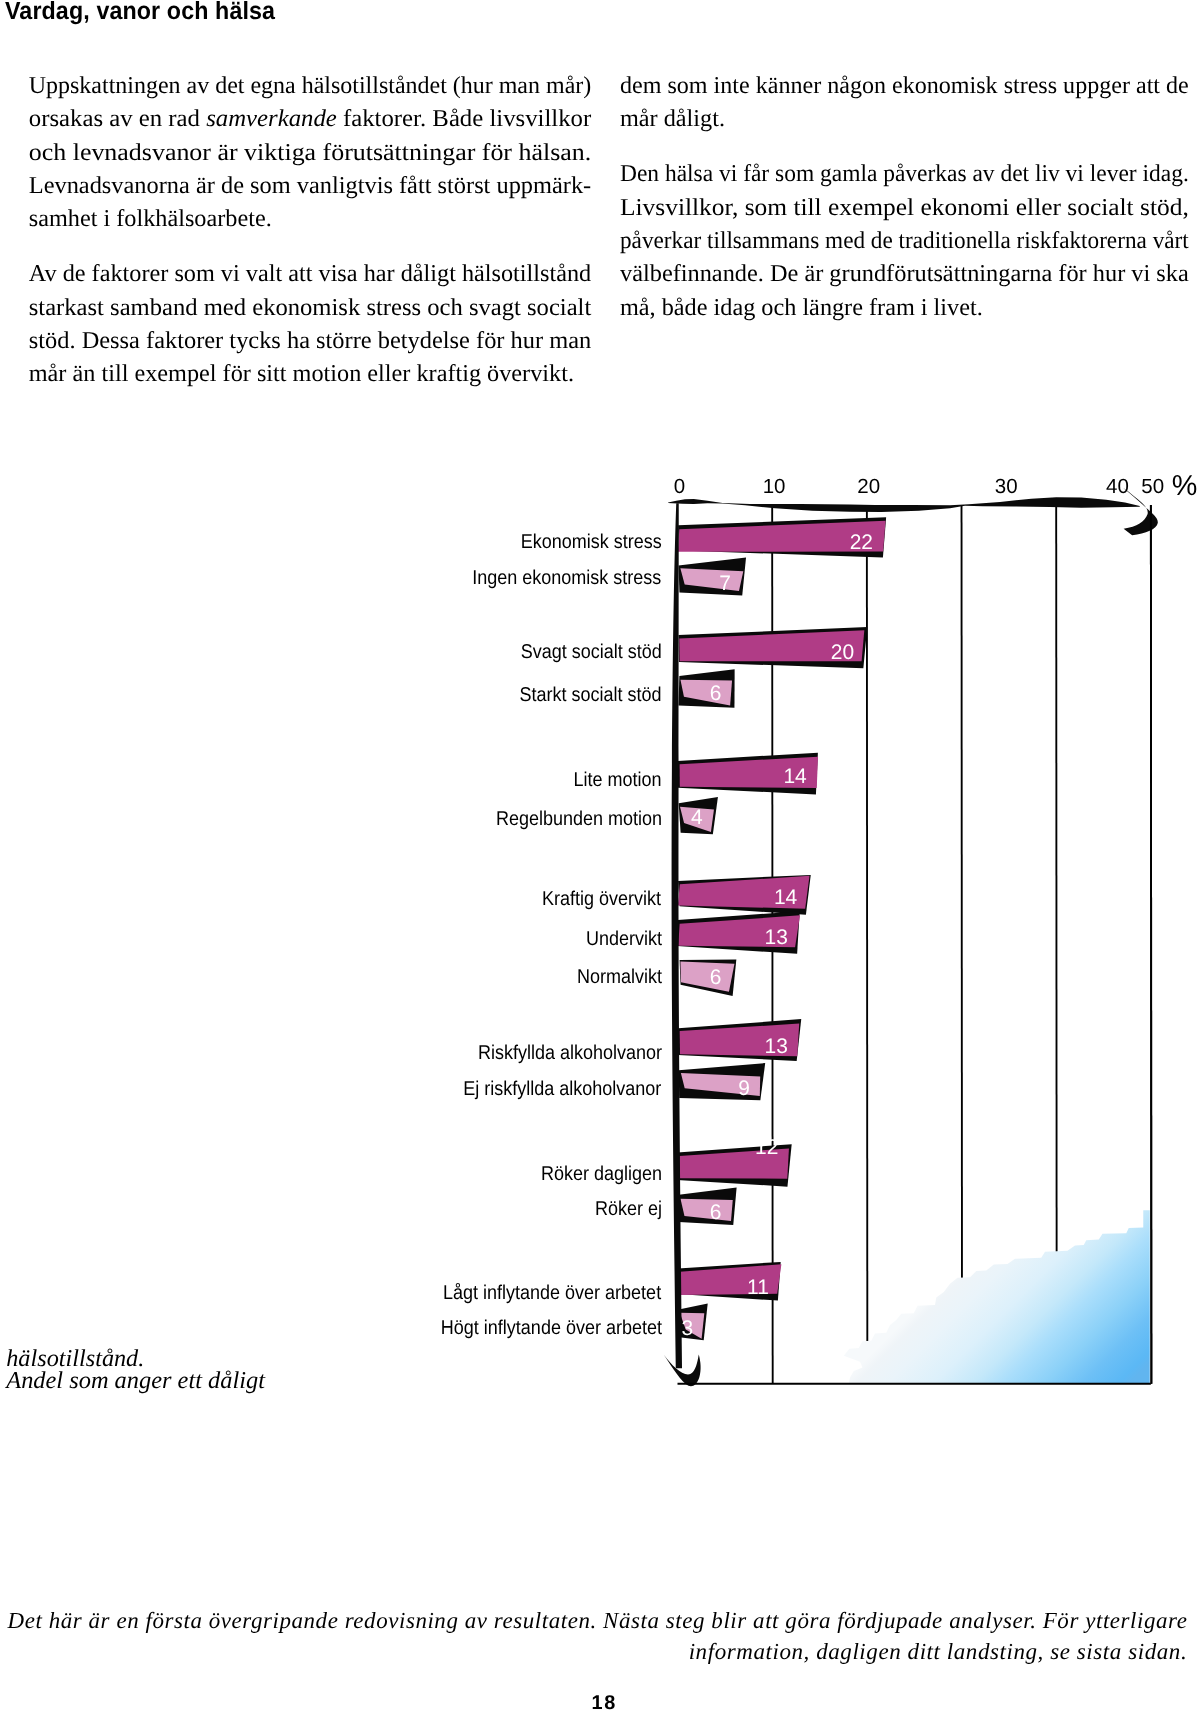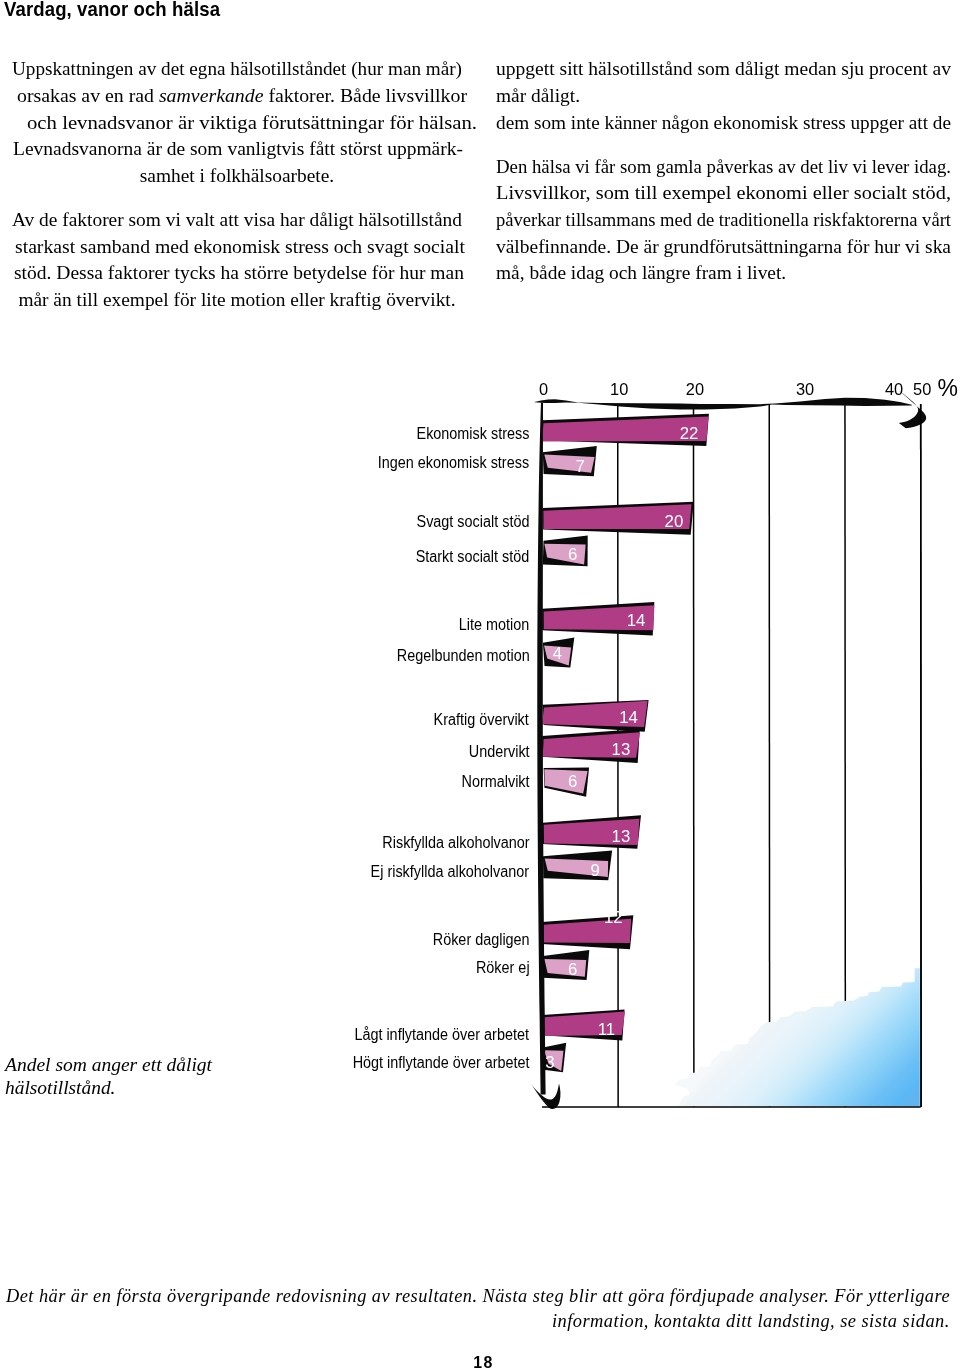--- a/index.html
+++ b/index.html
@@ -14,21 +14,21 @@
     position:absolute;left:4.4px;top:-1.2px;margin:0;
     font-family:"Liberation Sans",sans-serif;
     font-weight:bold;font-size:19.9px;letter-spacing:0.1px;
     line-height:20px;white-space:pre;
     transform:scaleX(0.935);transform-origin:0 0;
   }
   .col{position:absolute;top:56.3px;font-size:19.4px;line-height:26.65px;}
   .para{margin:0 0 17.5px 0;}
   .tline{white-space:pre;height:26.65px;}
   .tline > span{display:inline-block;transform-origin:0 50%;white-space:pre;}
-  #col-left{left:12px;width:450px;text-align:center;}
+  #col-left{left:23px;width:450px;}
   #col-right{left:496px;width:455px;}
   .caption{
     position:absolute;left:5.0px;top:1054.2px;width:206.5px;
     font-style:italic;font-size:19.4px;line-height:22.7px;
   }
   .caption .tline{height:22.7px;}
   #footer-note{
     position:absolute;left:5.6px;top:1284.4px;width:944.2px;
     font-style:italic;font-size:18.4px;line-height:24.7px;letter-spacing:0.46px;
   }
@@ -67,29 +67,28 @@
         <div class="tline"><span style="transform: scaleX(0.988943);">Uppskattningen av det egna hälsotillståndet (hur man mår)</span></div>
         <div class="tline"><span style="transform: scaleX(1.02164);">orsakas av en rad <i>samverkande</i> faktorer. Både livsvillkor</span></div>
         <div class="tline"><span style="transform: scaleX(1.07004);">och levnadsvanor är viktiga förutsättningar för hälsan.</span></div>
         <div class="tline"><span style="transform: scaleX(1.00559);">Levnadsvanorna är de som vanligtvis fått störst uppmärk-</span></div>
         <div class="tline"><span>samhet i folkhälsoarbete.</span></div>
       </div>
       <div class="para">
         <div class="tline"><span style="transform: scaleX(1.00038);">Av de faktorer som vi valt att visa har dåligt hälsotillstånd</span></div>
         <div class="tline"><span style="transform: scaleX(1.0153);">starkast samband med ekonomisk stress och svagt socialt</span></div>
         <div class="tline"><span style="transform: scaleX(1.00685);">stöd. Dessa faktorer tycks ha större betydelse för hur man</span></div>
-        <div class="tline"><span>mår än till exempel för lite motion eller kraftig övervikt.</span></div>
+        <div class="tline"><span>mår än till exempel för sitt motion eller kraftig övervikt.</span></div>
       </div>
     </div>
 
   <div class="col" id="col-right">
       <div class="para">
-        <div class="tline"><span style="transform: scaleX(1.00817);">uppgett sitt hälsotillstånd som dåligt medan sju procent av</span></div>
+        <div class="tline"><span style="transform: scaleX(0.99284);">dem som inte känner någon ekonomisk stress uppger att de</span></div>
         <div class="tline"><span>mår dåligt.</span></div>
-        <div class="tline"><span style="transform: scaleX(0.99284);">dem som inte känner någon ekonomisk stress uppger att de</span></div>
       </div>
       <div class="para">
         <div class="tline"><span style="transform: scaleX(0.967956);">Den hälsa vi får som gamla påverkas av det liv vi lever idag.</span></div>
         <div class="tline"><span style="transform: scaleX(1.0488);">Livsvillkor, som till exempel ekonomi eller socialt stöd,</span></div>
         <div class="tline"><span style="transform: scaleX(0.958084);">påverkar tillsammans med de traditionella riskfaktorerna vårt</span></div>
         <div class="tline"><span style="transform: scaleX(1.00358);">välbefinnande. De är grundförutsättningarna för hur vi ska</span></div>
         <div class="tline"><span>må, både idag och längre fram i livet.</span></div>
       </div>
     </div>
 
@@ -256,26 +255,26 @@
         <span style="left: 572.688px; width: 50px; top: 548px;">12</span>
         <span style="left: 527.244px; width: 50px; top: 599.7px;">6</span>
         <span style="left: 565.114px; width: 50px; top: 659.7px;">11</span>
         <span style="left: 504.522px; width: 50px; top: 692.6px;">3</span>
       </div>
     <div id="chart-unit">%</div>
   </div>
 
   <div class="caption">
       <div class="para">
-        <div class="tline"><span style="transform: scaleX(1.00615);">Andel som anger ett dåligt</span></div>
+        <div class="tline"><span style="transform: scaleX(1.00615); margin-top: 40px;">Andel som anger ett dåligt</span></div>
         <div class="tline"><span>hälsotillstånd.</span></div>
       </div>
     </div>
 
   <div id="footer-note">
       <div class="para">
         <div class="tline"><span style="transform: scaleX(0.997754);">Det här är en första övergripande redovisning av resultaten. Nästa steg blir att göra fördjupade analyser. För ytterligare</span></div>
-        <div class="tline"><span>information, kontakta ditt landsting, se sista sidan.</span></div>
+        <div class="tline"><span>information, dagligen ditt landsting, se sista sidan.</span></div>
       </div>
     </div>
   <div id="page-number">18</div>
 
 </div>
 
 </body></html>

